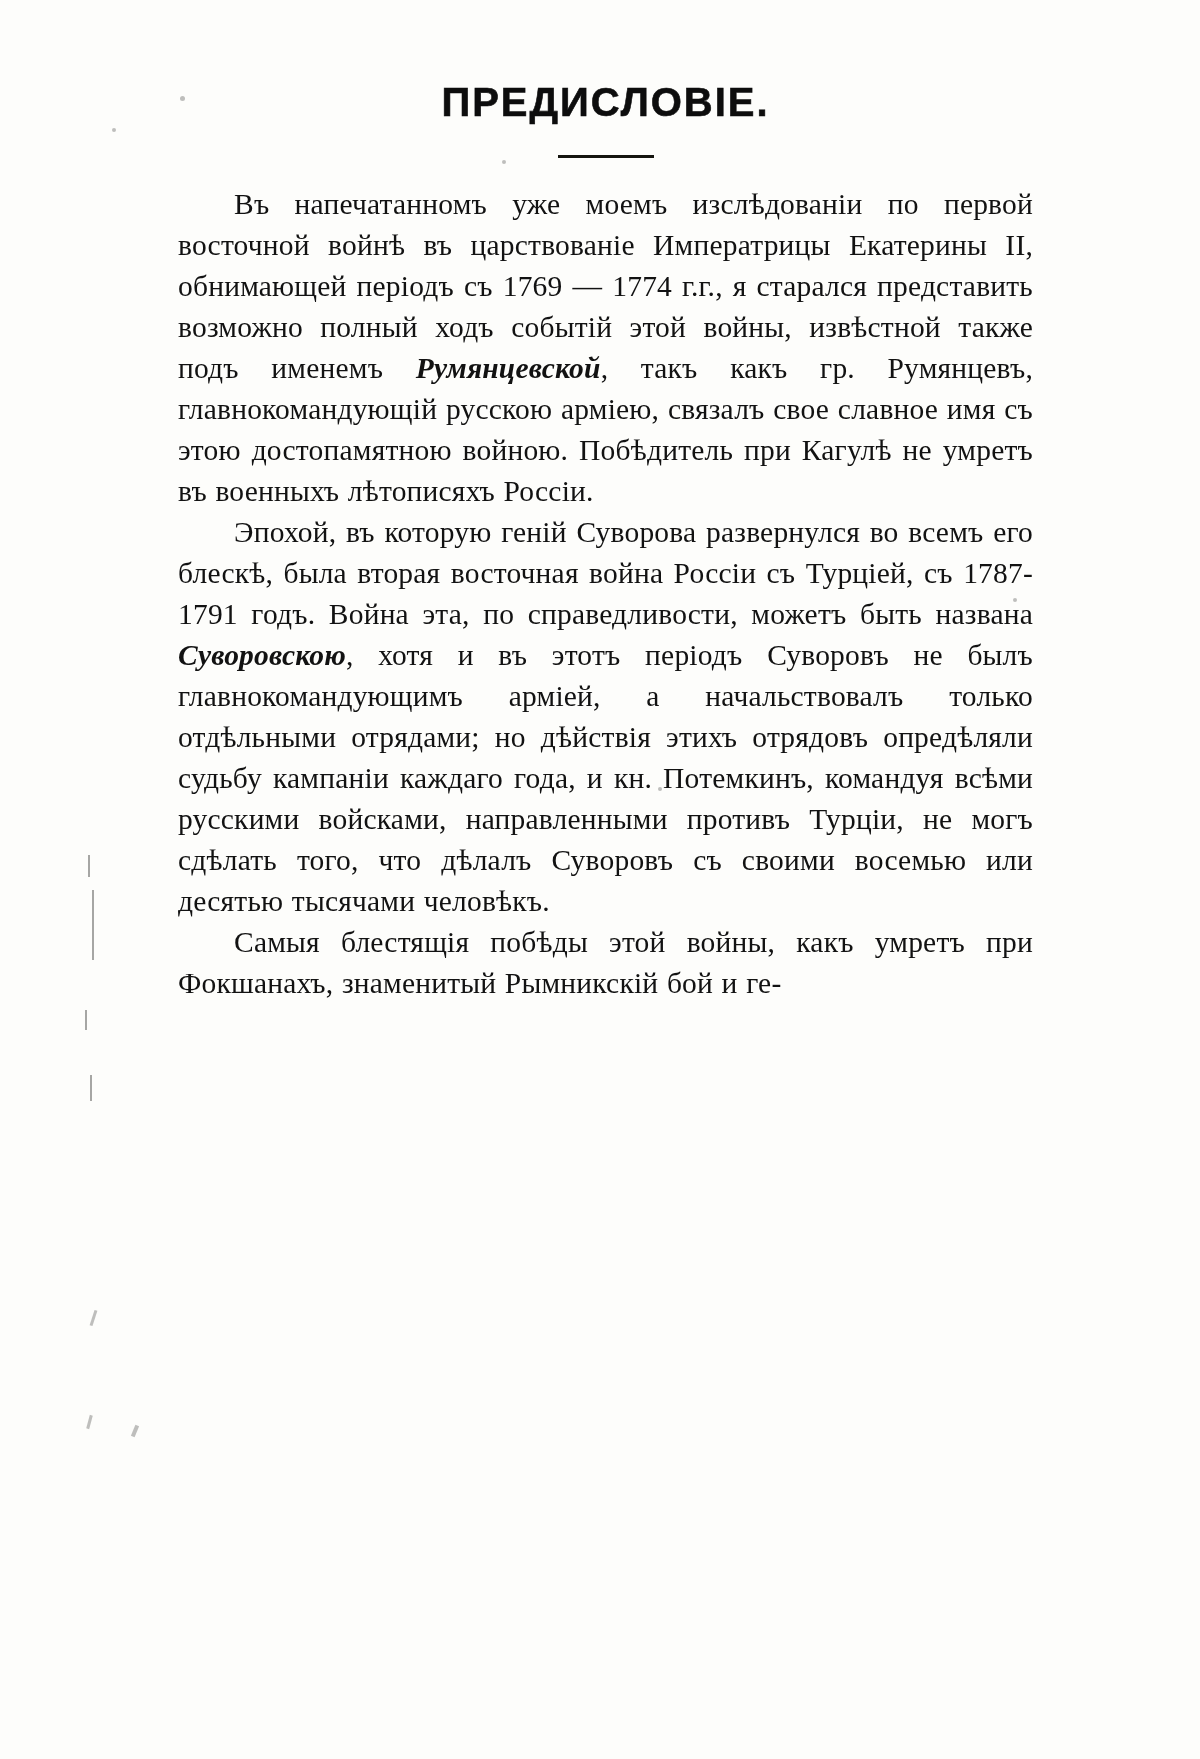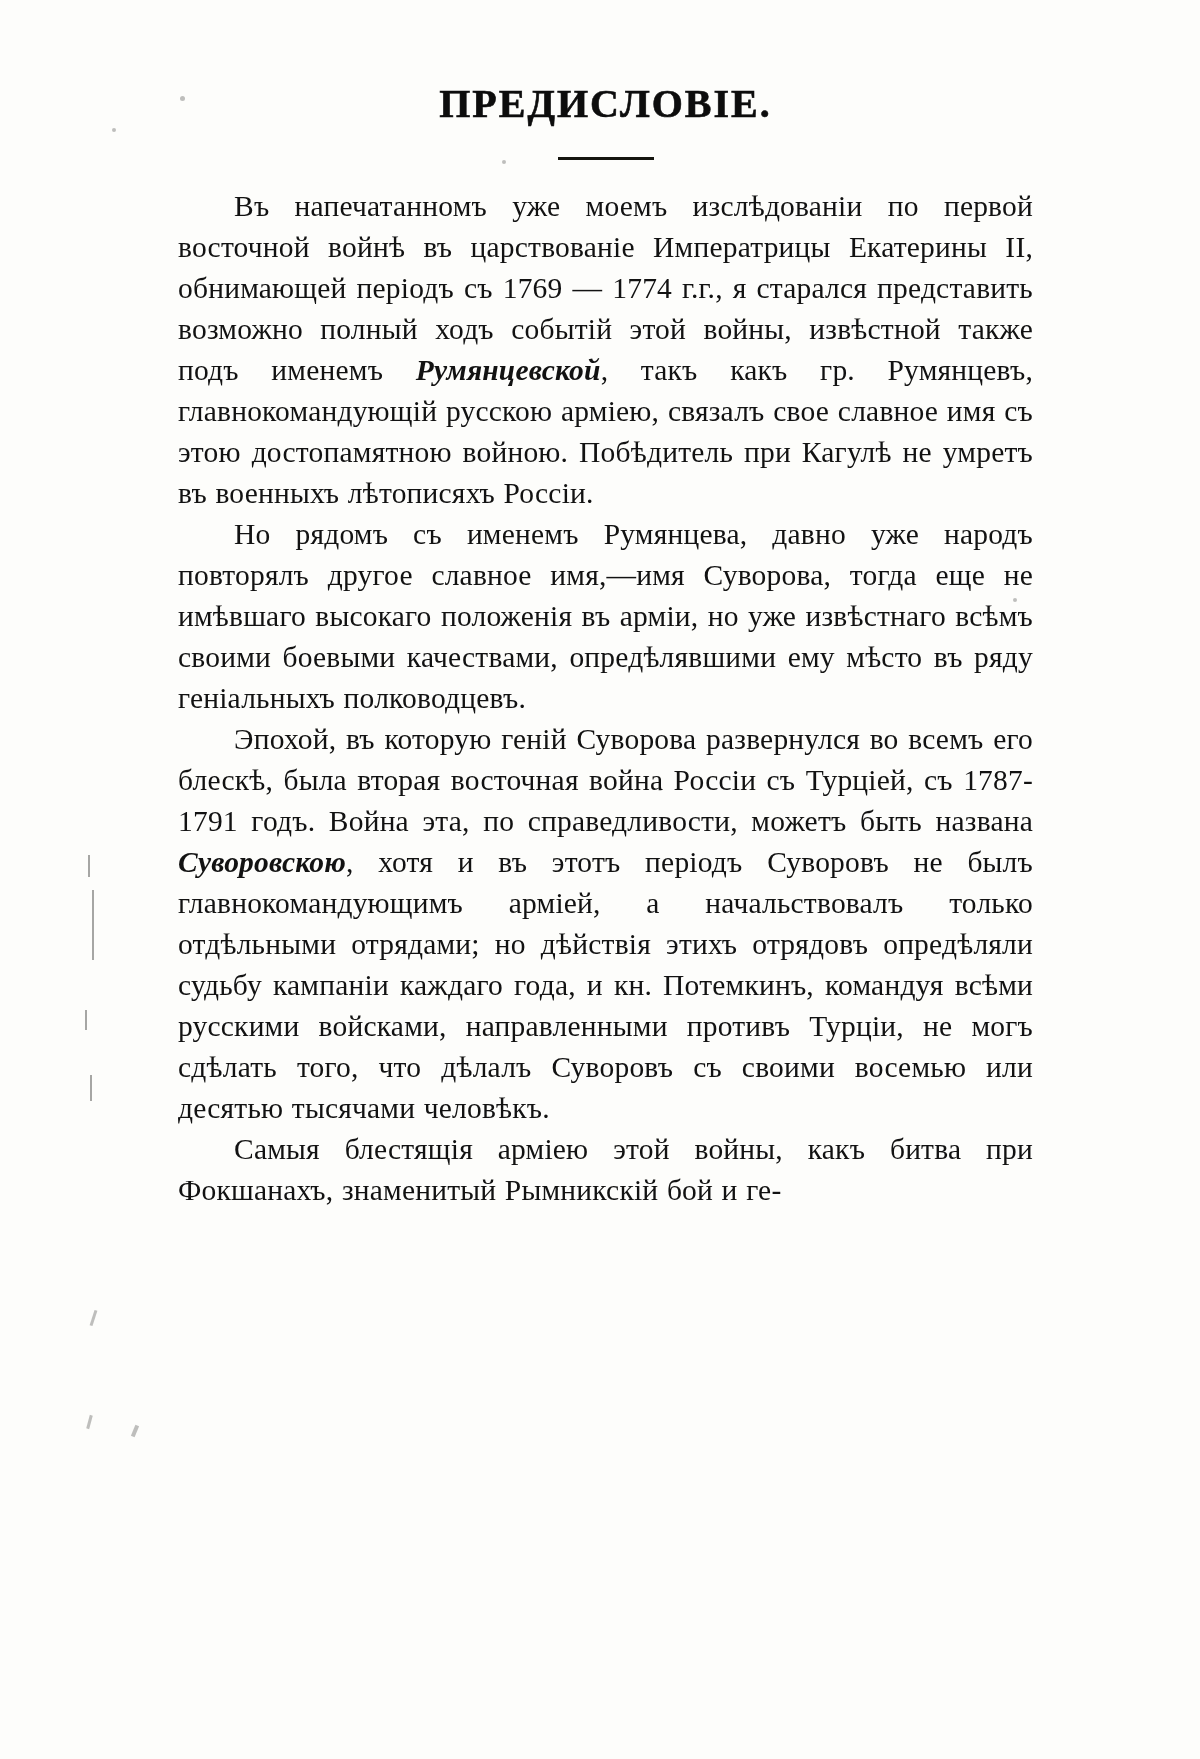--- a/index.html
+++ b/index.html
@@ -34,21 +34,21 @@
 
   .text-block {
     position: absolute;
     left: 178px;
     top: 60px;
     width: 855px;
   }
 
   .doc-title {
     text-align: center;
-    font-family: Liberation Serif, serif;
+    font-family: Liberation Sans, sans-serif;
     font-weight: 700;
     font-size: 40px;
     letter-spacing: 2px;
     color: #0d0d0d;
     margin: 20px 0 0 0;
     -webkit-text-stroke: 0.6px #0d0d0d;
   }
 
   .title-rule {
     width: 96px;
@@ -108,18 +108,17 @@
   <div class="speck" style="left:88px;top:1415px;width:3px;height:14px;transform:rotate(15deg);"></div>
   <div class="speck" style="left:133px;top:1425px;width:4px;height:12px;transform:rotate(22deg);"></div>
 
   <div class="text-block">
 
     <h1 class="doc-title">ПРЕДИСЛОВІЕ.</h1>
 
     <div class="title-rule"></div>
 
     <p class="para">Въ напечатанномъ уже моемъ изслѣдованіи по первой восточной войнѣ въ царствованіе Императрицы Екатерины II, обнимающей періодъ съ 1769 — 1774 г.г., я старался представить возможно полный ходъ событій этой войны, извѣстной также подъ именемъ <span class="ital">Румянцевской</span>, такъ какъ гр. Румянцевъ, главнокомандующій русскою арміею, связалъ свое славное имя съ этою достопамятною войною. Побѣдитель при Кагулѣ не умретъ въ военныхъ лѣтописяхъ Россіи.</p>
-    <p class="para">Но рядомъ съ именемъ Румянцева, давно уже народъ повторялъ другое славное имя,—имя Суворова, тогда еще не имѣвшаго высокаго положенія въ арміи, но уже извѣстнаго всѣмъ своими боевыми качествами, опредѣлявшими ему мѣсто въ ряду геніальныхъ полководцевъ.</p>
     <p class="para">Эпохой, въ которую геній Суворова развернулся во всемъ его блескѣ, была вторая восточная война Россіи съ Турціей, съ 1787-1791 годъ. Война эта, по справедливости, можетъ быть названа <span class="ital">Суворовскою</span>, хотя и въ этотъ періодъ Суворовъ не былъ главнокомандующимъ арміей, а начальствовалъ только отдѣльными отрядами; но дѣйствія этихъ отрядовъ опредѣляли судьбу кампаніи каждаго года, и кн. Потемкинъ, командуя всѣми русскими войсками, направленными противъ Турціи, не могъ сдѣлать того, что дѣлалъ Суворовъ съ своими восемью или десятью тысячами человѣкъ.</p>
-    <p class="para last-line">Самыя блестящія арміею этой войны, какъ битва при Фокшанахъ, знаменитый Рымникскій бой и ге-</p>
+    <p class="para last-line">Самыя блестящія побѣды этой войны, какъ умретъ при Фокшанахъ, знаменитый Рымникскій бой и ге-</p>
 
   </div>
 </div>
 
 </body></html>

